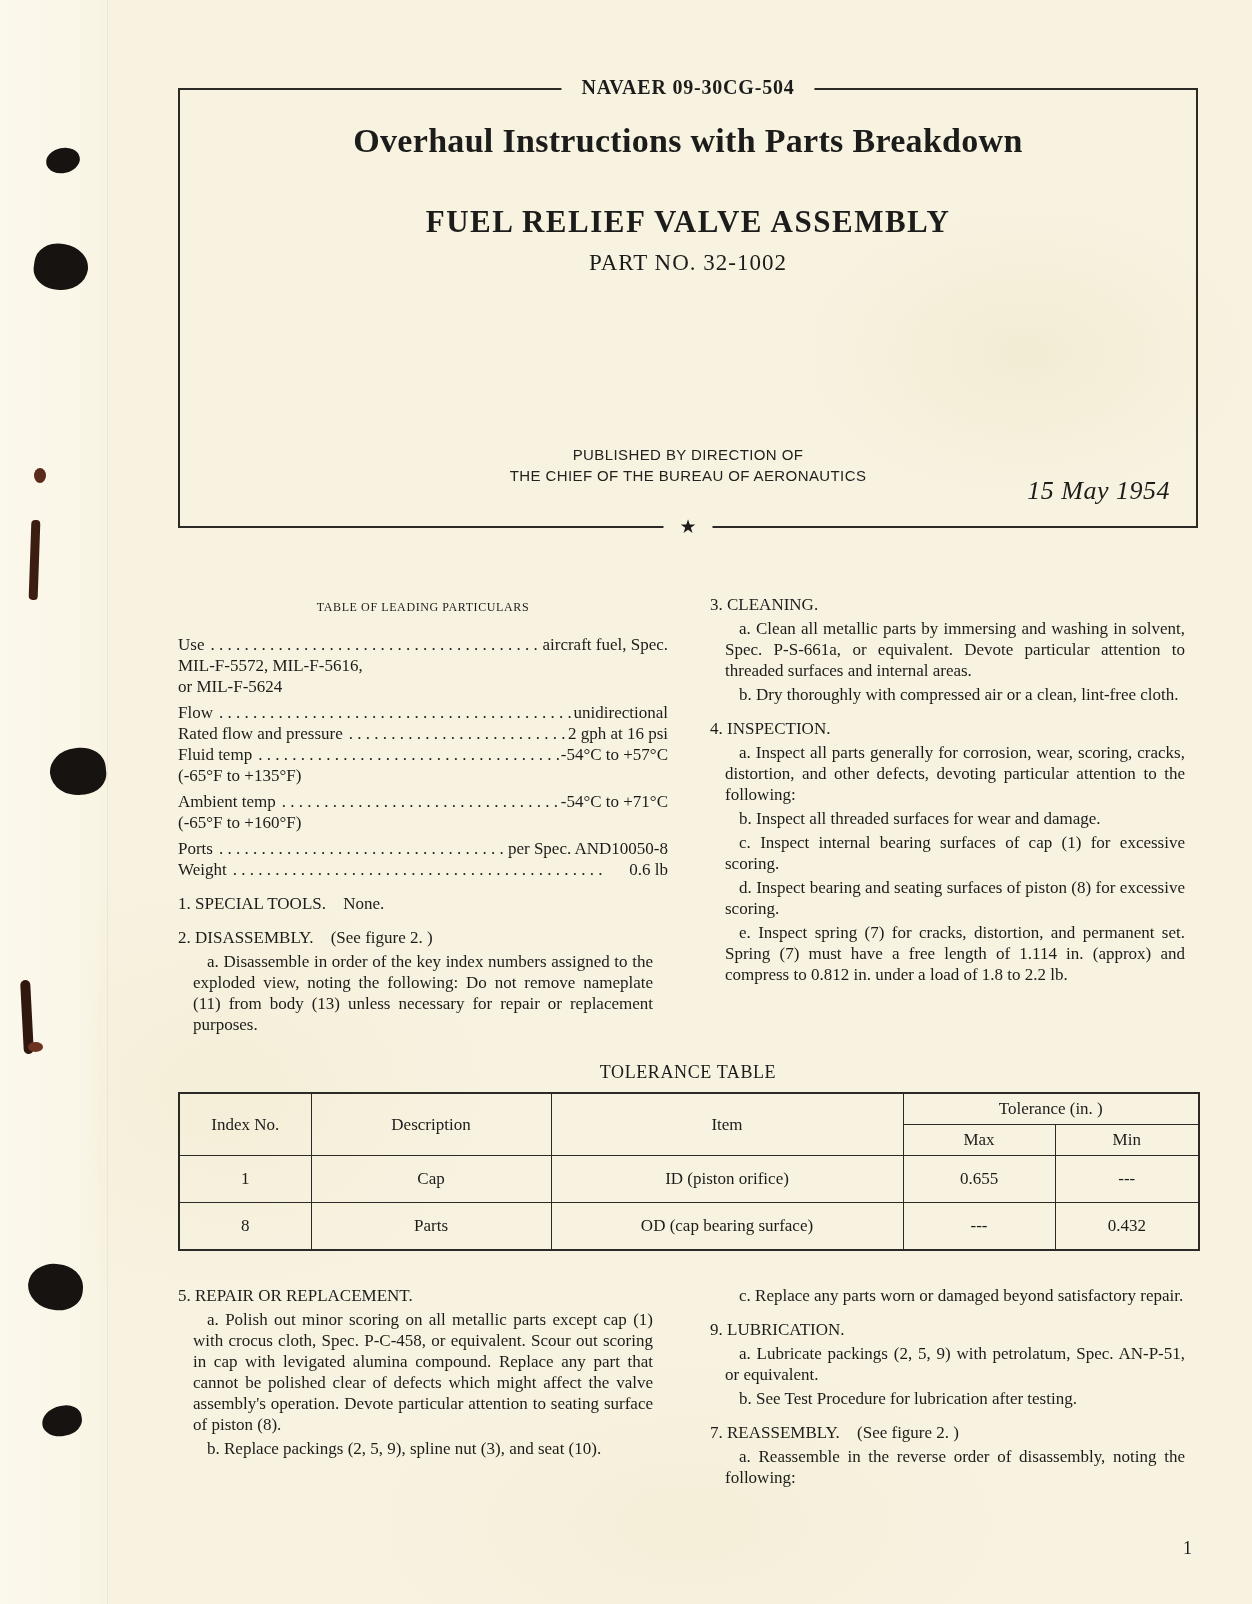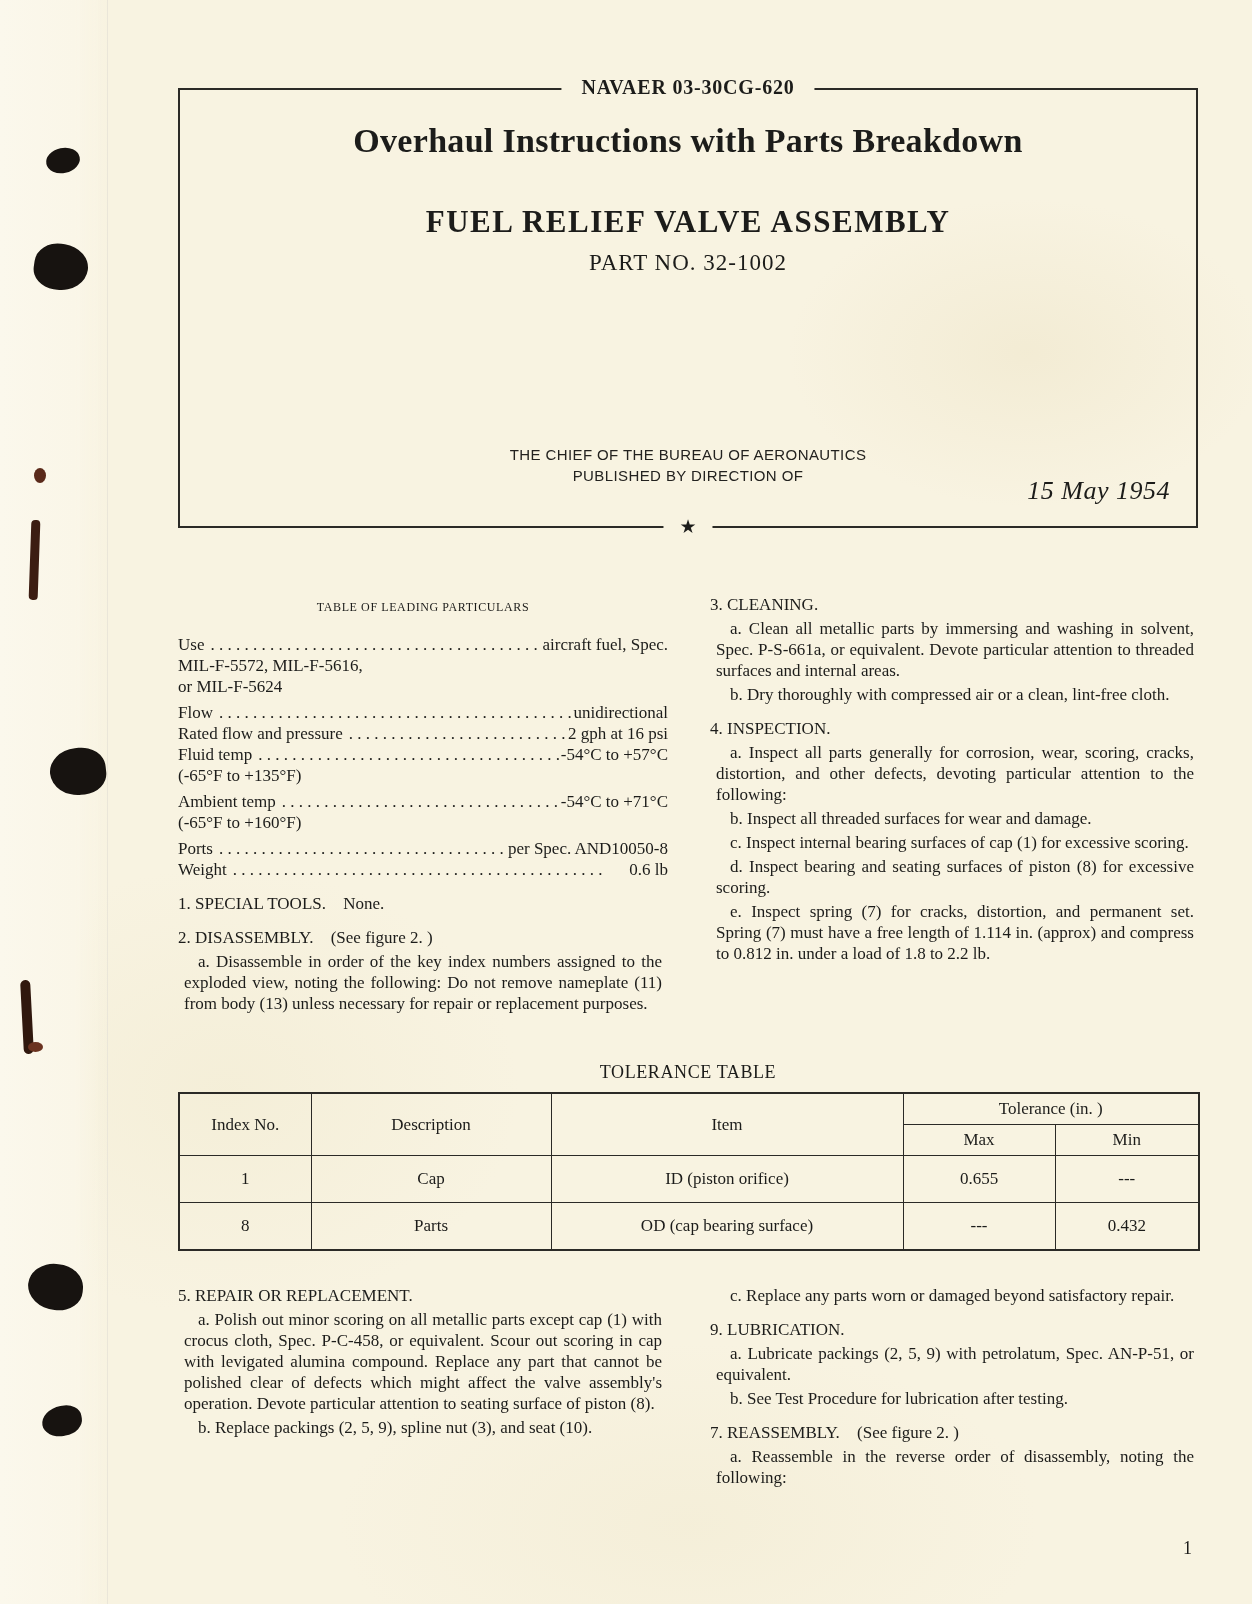--- a/index.html
+++ b/index.html
@@ -75,21 +75,21 @@
   .lead-row { display:flex; align-items:baseline; }
   .lead-label { white-space:nowrap; }
   .dots { flex:1 1 auto; overflow:hidden; white-space:nowrap; padding:0 6px; }
   .dots::after { content:". . . . . . . . . . . . . . . . . . . . . . . . . . . . . . . . . . . . . . . . . . . ."; }
   .lead-value { white-space:nowrap; }
   .cont { text-align:left; }
   .gap-sm { margin-top:5px; }
 
   .sec-heading { margin:13px 0 3px; text-align:left; }
   .inline-note { margin-left:13px; }
-  .para { margin:0 6px 3px; text-indent:14px; }
+  .para { margin:0 15px 3px; text-indent:14px; }
 
   
   .tol-title {
     position:absolute; left:178px; top:1062px; width:1020px;
     text-align:center; font-size:18px; letter-spacing:0.6px;
   }
   table.tol-table {
     position:absolute; left:178px; top:1092px; width:1020px;
     border-collapse:collapse; font-size:17px;
     border:2px solid #2b2a26; table-layout:fixed;
@@ -112,27 +112,27 @@
   <div class="blot b2"></div>
   <div class="blot b3"></div>
   <div class="blot b3b"></div>
   <div class="blot b4"></div>
   <div class="blot b5"></div>
   <div class="blot b5b"></div>
   <div class="blot b6"></div>
   <div class="blot b7"></div>
 
   <div class="header-box">
-    <div class="doc-number">NAVAER 03-30CG-620</div>
+    <div class="doc-number">NAVAER 09-30CG-504</div>
     <div class="box-title">Overhaul Instructions with Parts Breakdown</div>
     <div class="box-subtitle">FUEL RELIEF VALVE ASSEMBLY</div>
     <div class="box-partno">PART NO. 32-1002</div>
     <div class="box-published">
+      <div>PUBLISHED BY DIRECTION OF</div>
       <div>THE CHIEF OF THE BUREAU OF AERONAUTICS</div>
-      <div>PUBLISHED BY DIRECTION OF</div>
     </div>
     <div class="box-date">15 May 1954</div>
     <div class="box-star">★</div>
   </div>
 
   <div class="col col-lt">
     <div class="part-title">TABLE OF LEADING PARTICULARS</div>
 
     <div class="lead-row">
       <span class="lead-label">Use</span>

